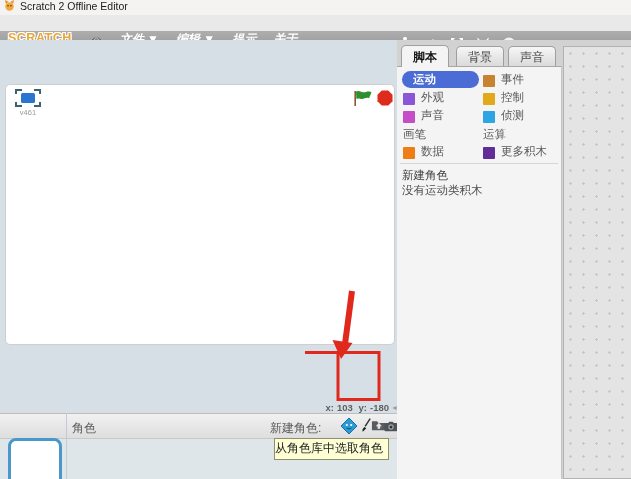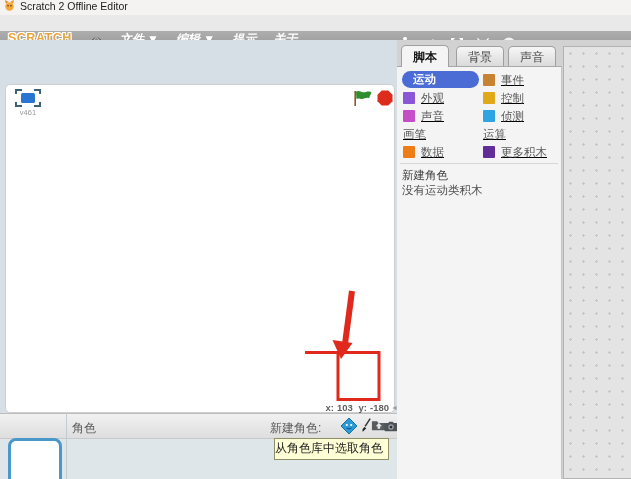--- a/index.html
+++ b/index.html
@@ -16,21 +16,21 @@
   .logo{margin-left:8px;font-size:12.5px;font-weight:bold;letter-spacing:.5px;color:#e9a63c;
         text-shadow:-1px -1px 0 #fff,1px -1px 0 #fff,-1px 1px 0 #fff,1px 1px 0 #fff,0 1px 0 #fff,0 -1px 0 #fff;}
   .globe{margin-left:18px;display:flex;align-items:center;}
   .menu-item{margin-left:17px;font-size:12px;font-weight:bold;color:#fff;cursor:default;font-style:italic;}
   .toolbar{position:absolute;left:397px;top:0;height:25px;display:flex;align-items:center;gap:11px;}
   .tool{display:flex;align-items:center;justify-content:center;width:15px;height:15px;}
   .scissors{color:#fff;font-size:13px;transform:rotate(-30deg);font-family:"DejaVu Sans",sans-serif;}
 
   
   .left-region{position:absolute;left:0;top:40px;width:397px;height:439px;background:#d6dfe5;}
-  .stage-panel{position:absolute;left:5px;top:44px;width:390px;height:329px;background:#fff;border:1px solid #cfcfcf;border-radius:5px;box-sizing:border-box;}
+  .stage-panel{position:absolute;left:5px;top:44px;width:390px;height:261px;background:#fff;border:1px solid #cfcfcf;border-radius:5px;box-sizing:border-box;}
   .fullscreen-btn{position:absolute;left:9px;top:4px;width:26px;height:18px;}
   .version-label{position:absolute;left:9px;top:23px;width:26px;text-align:center;font-size:7.5px;color:#9a9a9a;}
   .flag-btn{position:absolute;left:347px;top:5px;width:20px;height:17px;}
   .stop-btn{position:absolute;left:371px;top:5px;width:16px;height:16px;}
   .coords{position:absolute;left:188px;top:317px;width:195px;text-align:right;font-size:9.5px;font-weight:bold;color:#5f5f5f;}
   .coords span{margin-left:3px;}
   .collapse-box{position:absolute;left:385px;top:317px;width:8px;height:11px;font-size:7px;color:#9a9a9a;line-height:11px;}
 
   
   .sprite-header{position:absolute;left:0;top:373px;width:397px;height:26px;background:linear-gradient(#f1f1f1,#dedede);border-top:1px solid #bdbdbd;border-bottom:1px solid #c9c9c9;box-sizing:border-box;}
@@ -44,21 +44,21 @@
   .tooltip{position:absolute;left:274px;top:398px;background:#ffffd6;border:1px solid #8f8f6a;padding:1px 5px 2px 0;font-size:12px;color:#222;white-space:nowrap;z-index:30;}
 
   
   .right-region{position:absolute;left:397px;top:40px;width:234px;height:439px;background:#d2d2d2;}
   .palette{position:absolute;left:397px;top:66px;width:165px;height:413px;background:#f4f4f4;border-top:1px solid #a8a8a8;border-right:1px solid #c4c4c4;box-sizing:border-box;}
   .tab{position:absolute;top:46px;height:20px;line-height:20px;padding:0 11px;font-size:12px;color:#4a4a4a;background:linear-gradient(#f7f7f7,#dadada);border:1px solid #9f9f9f;border-bottom:none;border-radius:5px 5px 0 0;box-sizing:border-box;cursor:default;}
   .tab.active{top:45px;height:22px;line-height:22px;background:#f4f4f4;color:#111;font-weight:bold;z-index:5;}
   .tab.t0{left:401px;} .tab.t1{left:456px;} .tab.t2{left:508px;}
 
   .cat-selected{position:absolute;left:402px;top:71px;width:77px;height:17px;border-radius:9px;color:#fff;font-size:11.5px;font-weight:bold;line-height:17px;padding-left:11px;box-sizing:border-box;cursor:default;}
-  .cat-row{position:absolute;height:14px;display:flex;align-items:center;cursor:default;text-decoration:underline;}
+  .cat-row{position:absolute;height:14px;display:flex;align-items:flex-end;cursor:default;}
   .cat-swatch{width:12px;height:12px;display:inline-block;margin-right:6px;border-radius:1px;}
   .cat-label{font-size:11.5px;color:#5a5a5a;}
   .colL{left:403px;} .colR{left:483px;}
   .r0{top:73px;} .r1{top:91px;} .r2{top:109px;} .r3{top:127px;flex-direction:column;} .r4{top:145px;}
 
   .pal-divider{position:absolute;left:400px;top:163px;width:158px;height:1px;background:#d6d6d6;}
   .status1{position:absolute;left:402px;top:168px;font-size:11.5px;color:#3f3f3f;}
   .status2{position:absolute;left:402px;top:183px;font-size:11.5px;color:#4f4f4f;}
 
   .script-pane{position:absolute;left:563px;top:46px;width:68px;height:433px;background-color:#e4e4e4;

